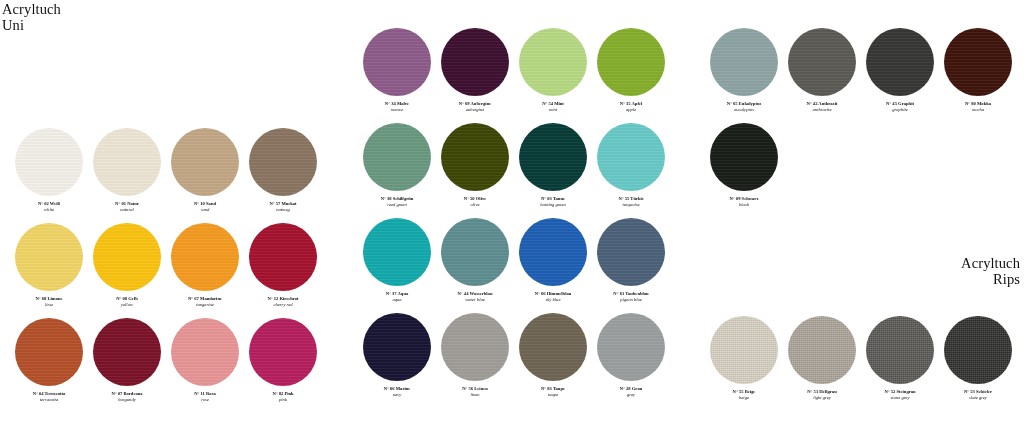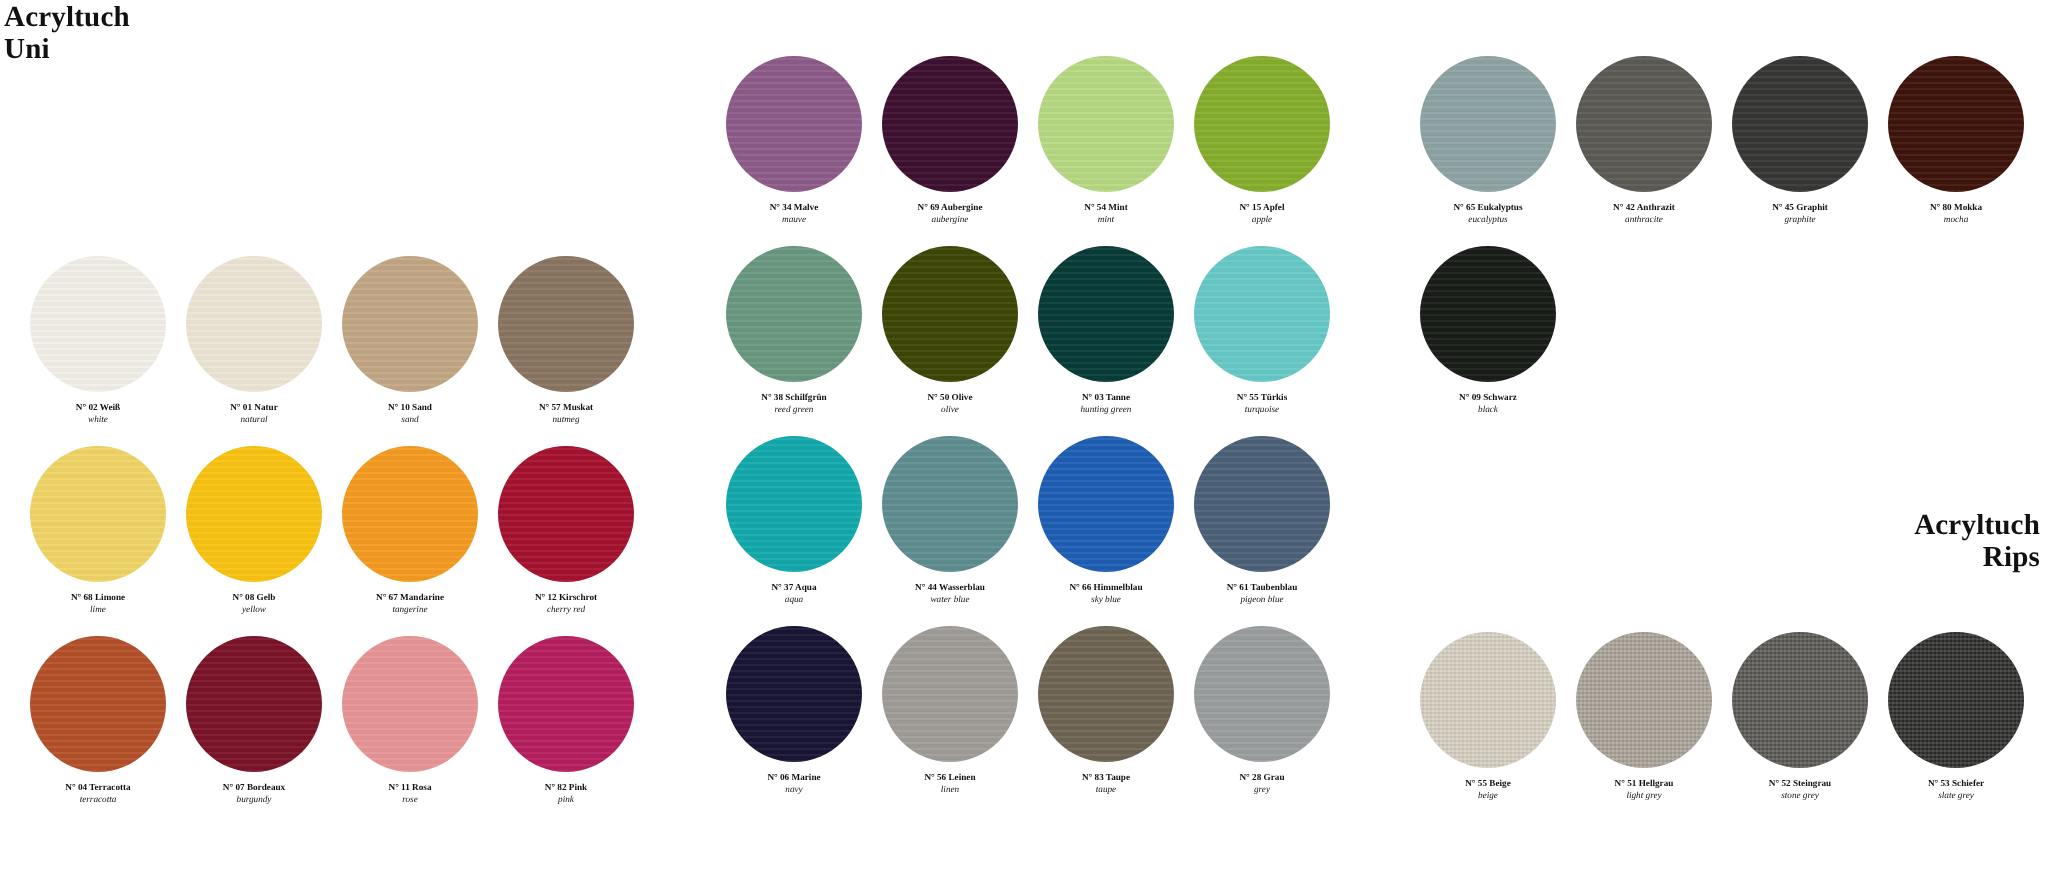--- a/index.html
+++ b/index.html
@@ -14,21 +14,21 @@
     position: relative;
     width: 1024px;
     height: 439px;
     background: #ffffff;
   }
 
   
   .heading {
     position: absolute;
     font-family: "Liberation Serif", serif;
-    font-weight: bold;
+    font-weight: normal;
     font-size: 14.5px;
     line-height: 15.5px;
     color: #111111;
     letter-spacing: 0.1px;
     white-space: pre-line;
   }
   .heading-uni {
     left: 2px;
     top: 2px;
     text-align: left;

